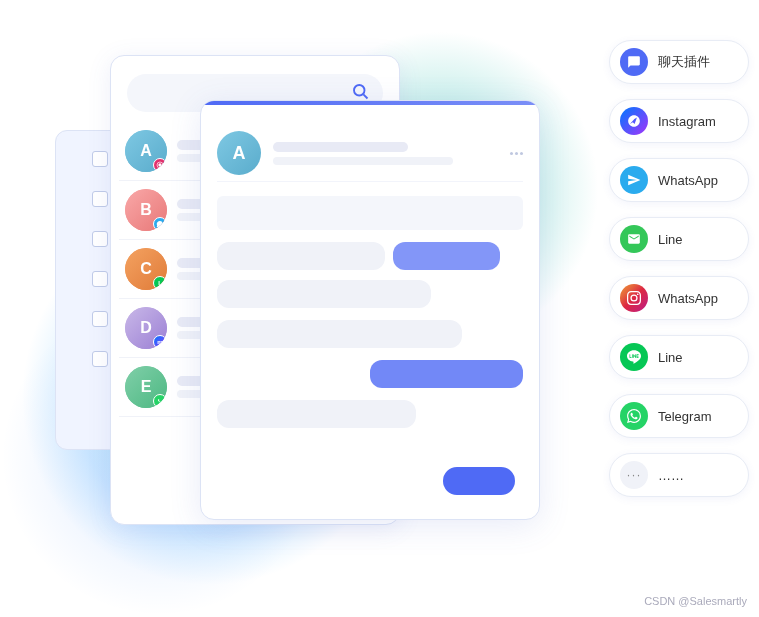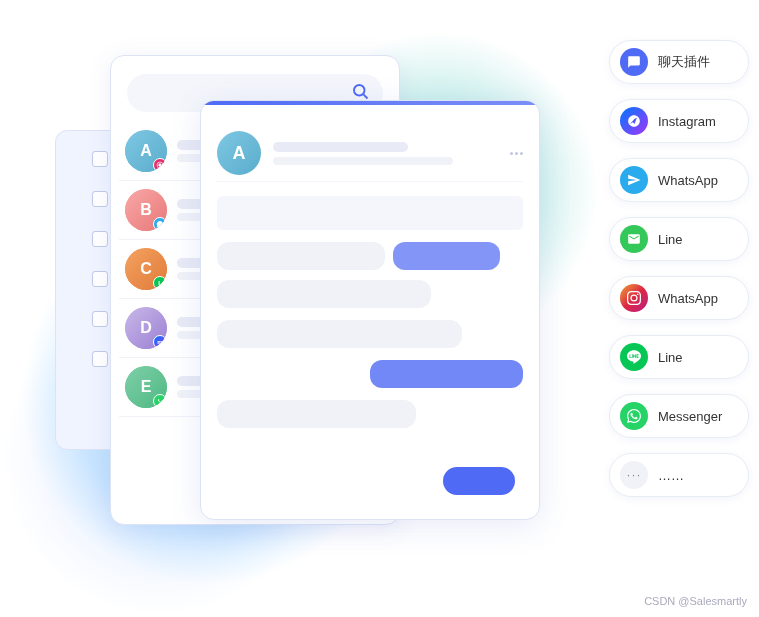--- a/index.html
+++ b/index.html
@@ -560,21 +560,21 @@
           </svg>
       </div>
       <span class="channel-label">Line</span>
     </div>
     <div class="channel-item">
       <div class="channel-icon icon-whatsapp">
         <svg width="14" height="14" viewBox="0 0 24 24" fill="white">
             <path d="M17.472 14.382c-.297-.149-1.758-.867-2.03-.967-.273-.099-.471-.148-.67.15-.197.297-.767.966-.94 1.164-.173.199-.347.223-.644.075-.297-.15-1.255-.463-2.39-1.475-.883-.788-1.48-1.761-1.653-2.059-.173-.297-.018-.458.13-.606.134-.133.298-.347.446-.52.149-.174.198-.298.298-.497.099-.198.05-.371-.025-.52-.075-.149-.669-1.612-.916-2.207-.242-.579-.487-.5-.669-.51-.173-.008-.371-.01-.57-.01-.198 0-.52.074-.792.372-.272.297-1.04 1.016-1.04 2.479 0 1.462 1.065 2.875 1.213 3.074.149.198 2.096 3.2 5.077 4.487.709.306 1.262.489 1.694.625.712.227 1.36.195 1.871.118.571-.085 1.758-.719 2.006-1.413.248-.694.248-1.289.173-1.413-.074-.124-.272-.198-.57-.347m-5.421 7.403h-.004a9.87 9.87 0 0 1-5.031-1.378l-.361-.214-3.741.982.998-3.648-.235-.374a9.86 9.86 0 0 1-1.51-5.26c.001-5.45 4.436-9.884 9.888-9.884 2.64 0 5.122 1.03 6.988 2.898a9.825 9.825 0 0 1 2.893 6.994c-.003 5.45-4.437 9.884-9.885 9.884m8.413-18.297A11.815 11.815 0 0 0 12.05 0C5.495 0 .16 5.335.157 11.892c0 2.096.547 4.142 1.588 5.945L.057 24l6.305-1.654a11.882 11.882 0 0 0 5.683 1.448h.005c6.554 0 11.89-5.335 11.893-11.893a11.821 11.821 0 0 0-3.48-8.413z"></path>
           </svg>
       </div>
-      <span class="channel-label">Messenger</span>
+      <span class="channel-label">Telegram</span>
     </div>
     <div class="channel-item">
       <div class="channel-icon icon-more">
         <span style="font-size:12px;color:#888;letter-spacing:1px;">···</span>
       </div>
       <span class="channel-label">……</span>
     </div>
   </div>
 
   <div class="watermark">

